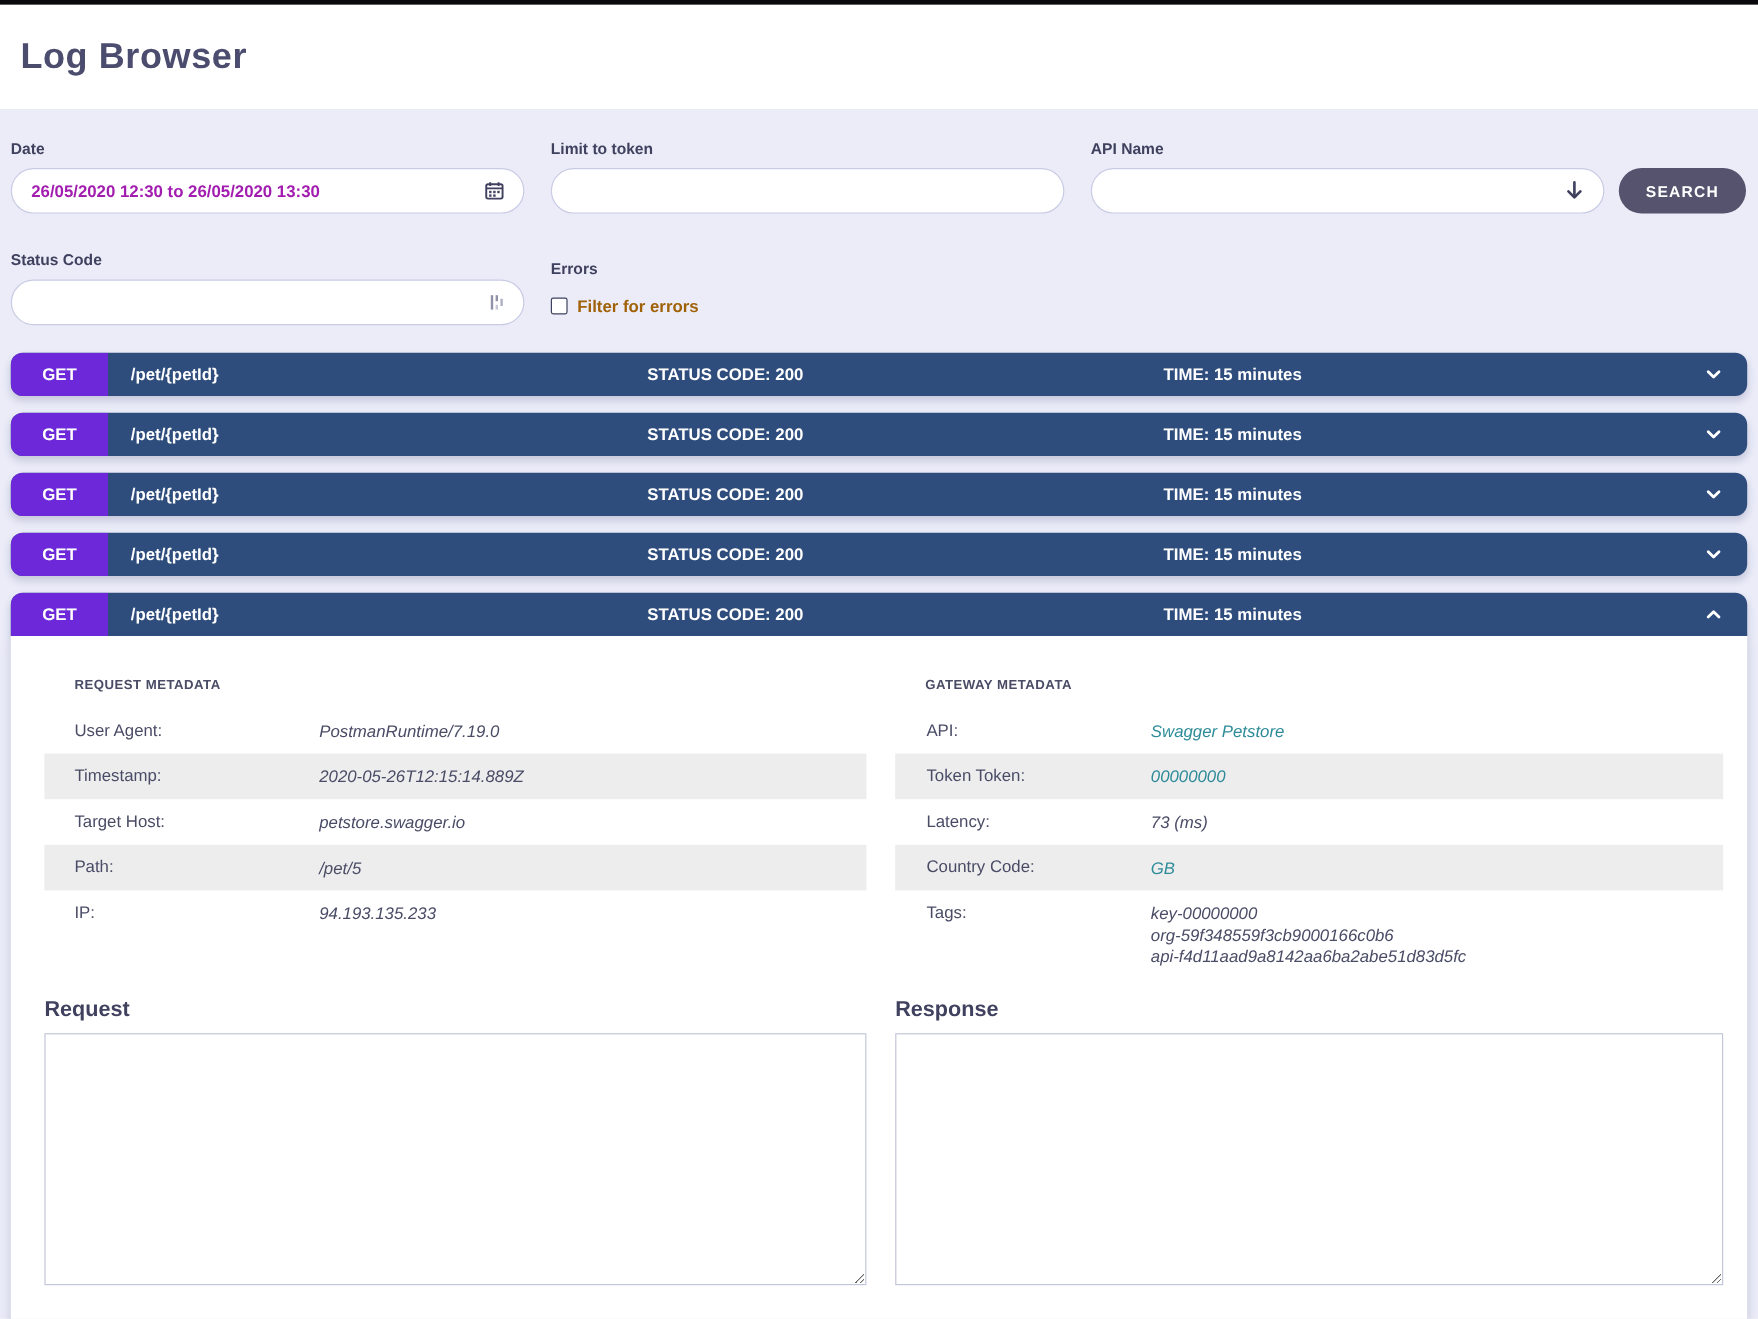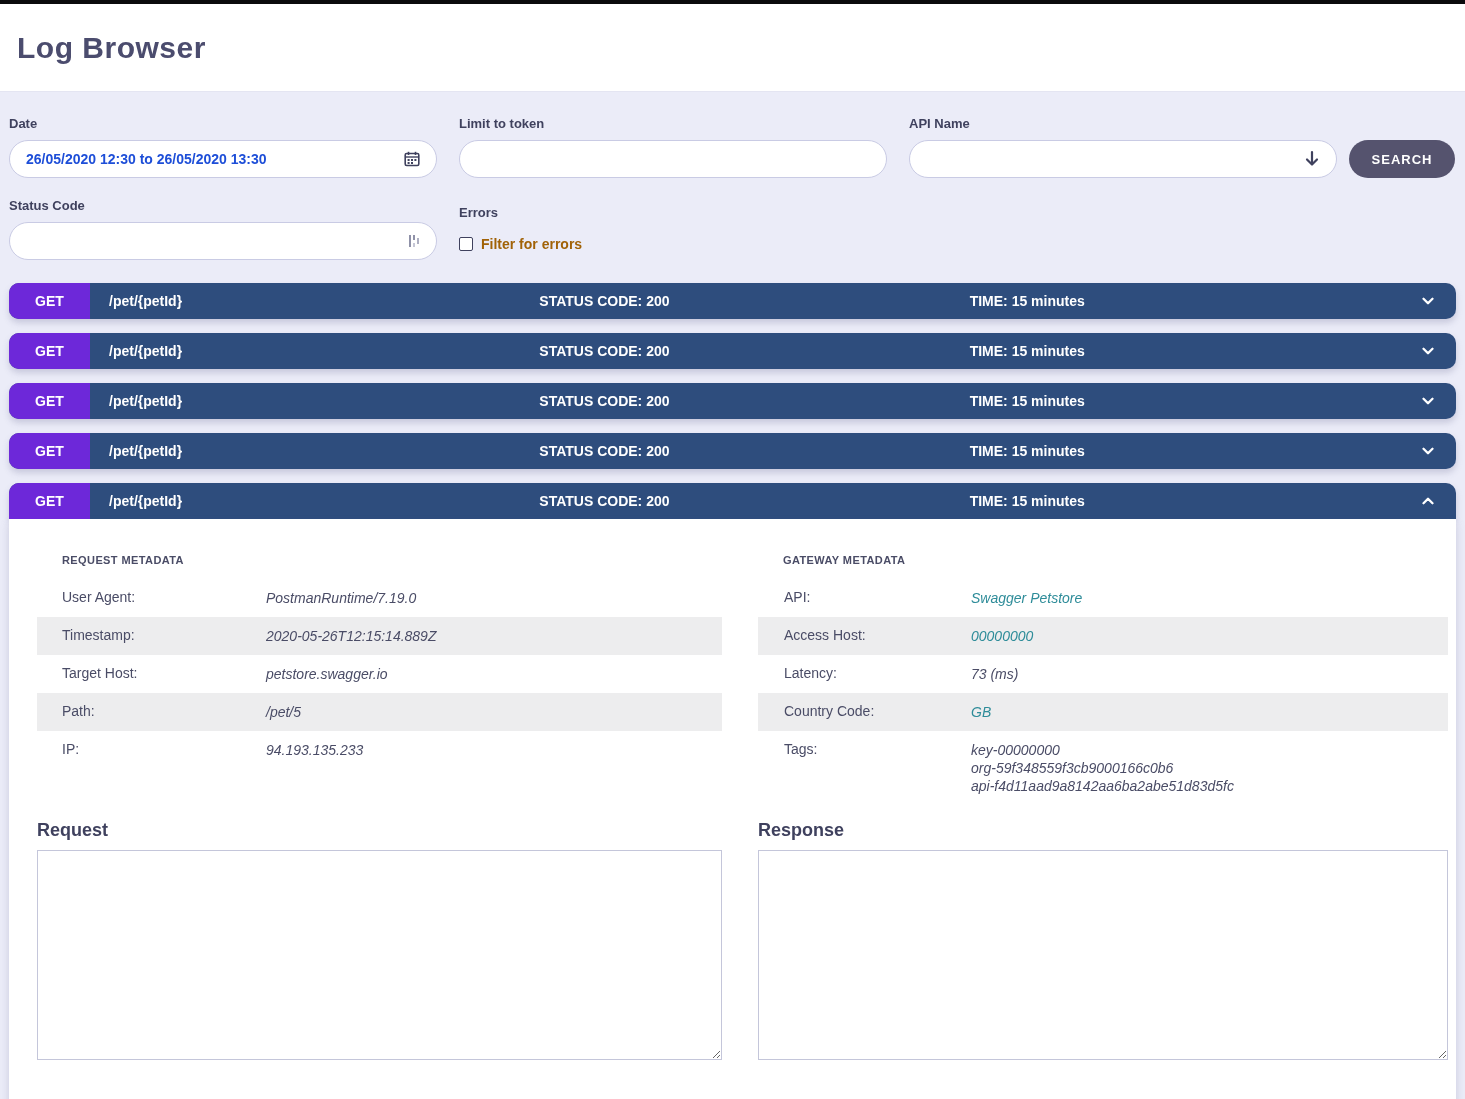--- a/index.html
+++ b/index.html
@@ -21,21 +21,21 @@
   }
   .header h1 {
     font-size:30px;
     font-weight:700;
     color:#4b4c6e;
     letter-spacing:0.5px;
   }
   
   .filters { padding:24px 9px 0 9px; }
   .filter-row { display:flex; align-items:flex-end; }
-  .filter-row + .filter-row { margin-top:20px; }
+  .filter-row + .filter-row { margin-top:31px; }
   .field { width:428px; margin-right:22px; }
   .field-label {
     font-size:13px;
     font-weight:700;
     color:#3f415e;
     margin-bottom:9px;
   }
   .pill-input {
     position:relative;
     height:38px;
@@ -45,21 +45,21 @@
     display:flex;
     align-items:center;
     padding:0 16px;
   }
   .pill-input input {
     border:none; outline:none;
     flex:1;
     font-family:"Liberation Sans", sans-serif;
     font-size:14px;
     font-weight:600;
-    color:#1d4ed8;
+    color:#a21caf;
     background:transparent;
   }
   .pill-icon { flex:0 0 auto; display:flex; align-items:center; margin-left:8px; }
   .search-btn {
     height:38px;
     width:106px;
     margin-left:-10px;
     border:none;
     border-radius:19px;
     background:#55536e;
@@ -126,21 +126,21 @@
   
   .detail-panel {
     background:#ffffff;
     border-radius:0 0 10px 10px;
     box-shadow:0 5px 8px rgba(110,112,150,0.28);
     padding:0 24px 46px 28px;
   }
   .panel-grid {
     display:grid;
     grid-template-columns:685px 690px;
-    column-gap:36px;
+    column-gap:24px;
   }
   .meta-title {
     font-size:11px;
     font-weight:600;
     letter-spacing:0.4px;
     color:#4a4c66;
     padding:35px 0 13px 25px;
   }
   .meta-table { width:100%; }
   .meta-row {
@@ -347,21 +347,21 @@
           </div>
       </div>
       <div class="col-right">
         <div class="meta-title">GATEWAY METADATA</div>
         <div class="meta-table" id="gateway-meta-rows">
             <div class="meta-row">
               <div class="meta-label">API:</div>
               <div class="meta-value link">Swagger Petstore</div>
             </div>
             <div class="meta-row">
-              <div class="meta-label">Access Host:</div>
+              <div class="meta-label">Token Token:</div>
               <div class="meta-value link">00000000</div>
             </div>
             <div class="meta-row">
               <div class="meta-label">Latency:</div>
               <div class="meta-value">73 (ms)</div>
             </div>
             <div class="meta-row">
               <div class="meta-label">Country Code:</div>
               <div class="meta-value link">GB</div>
             </div>

